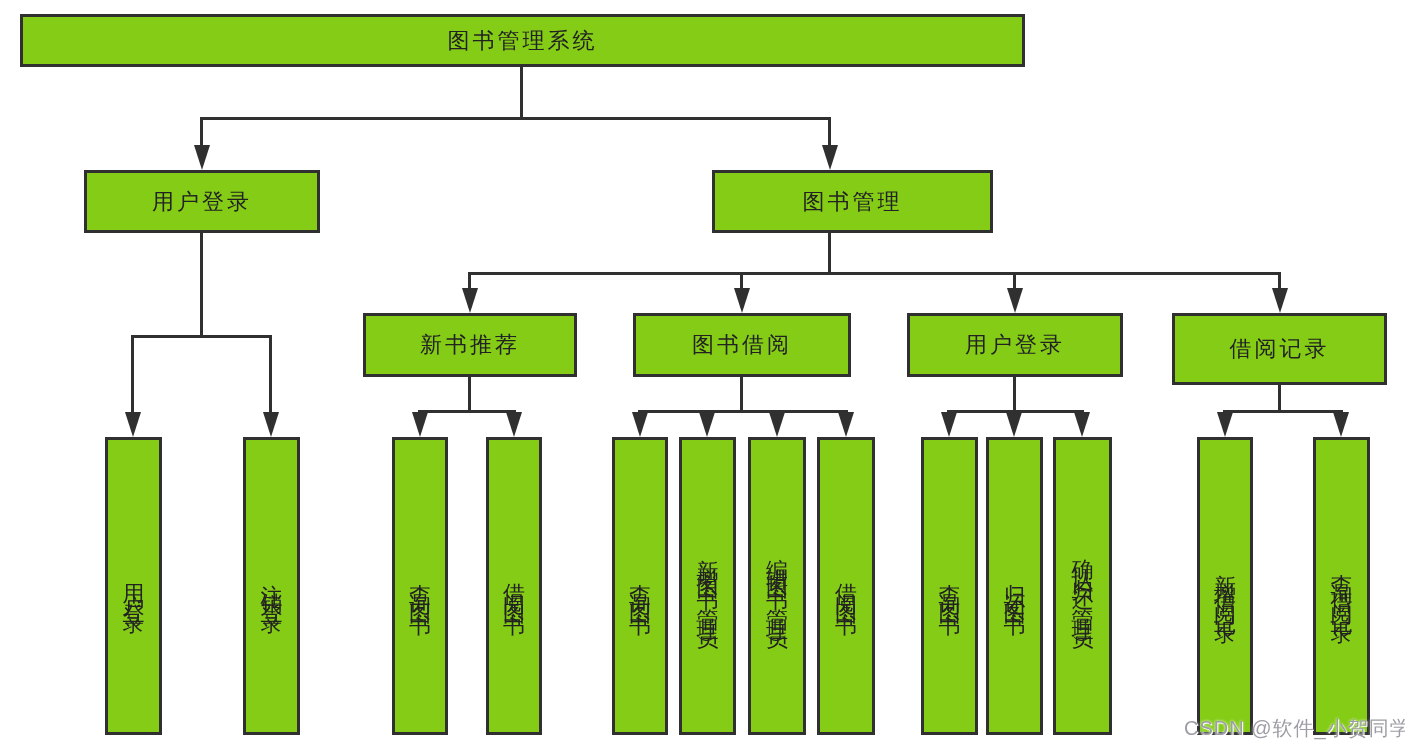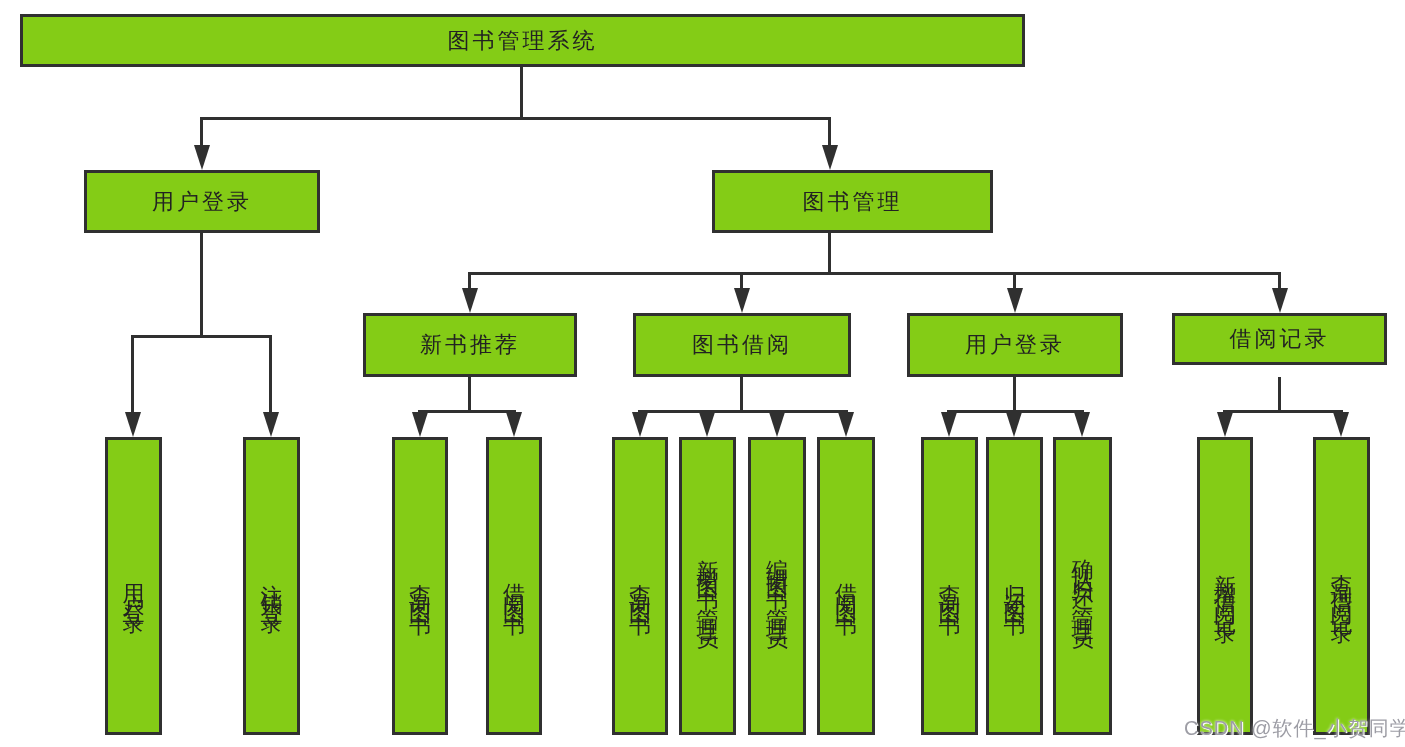--- a/index.html
+++ b/index.html
@@ -100,21 +100,21 @@
 
   <div class="node h" style="left:633px;top:313px;width:218px;height:64px">
     <span>图书借阅</span>
   </div>
   <div class="node h" style="left:363px;top:313px;width:214px;height:64px">
     <span>新书推荐</span>
   </div>
   <div class="node h" style="left:907px;top:313px;width:216px;height:64px">
     <span>用户登录</span>
   </div>
-  <div class="node h" style="left:1172px;top:313px;width:215px;height:52px">
+  <div class="node h" style="left:1172px;top:313px;width:215px;height:72px">
     <span>借阅记录</span>
   </div>
 
   <div class="node v" style="left:105px;top:437px;width:57px;height:298px">
     <span>用户登录</span>
   </div>
   <div class="node v" style="left:243px;top:437px;width:57px;height:298px">
     <span>注销登录</span>
   </div>
 

